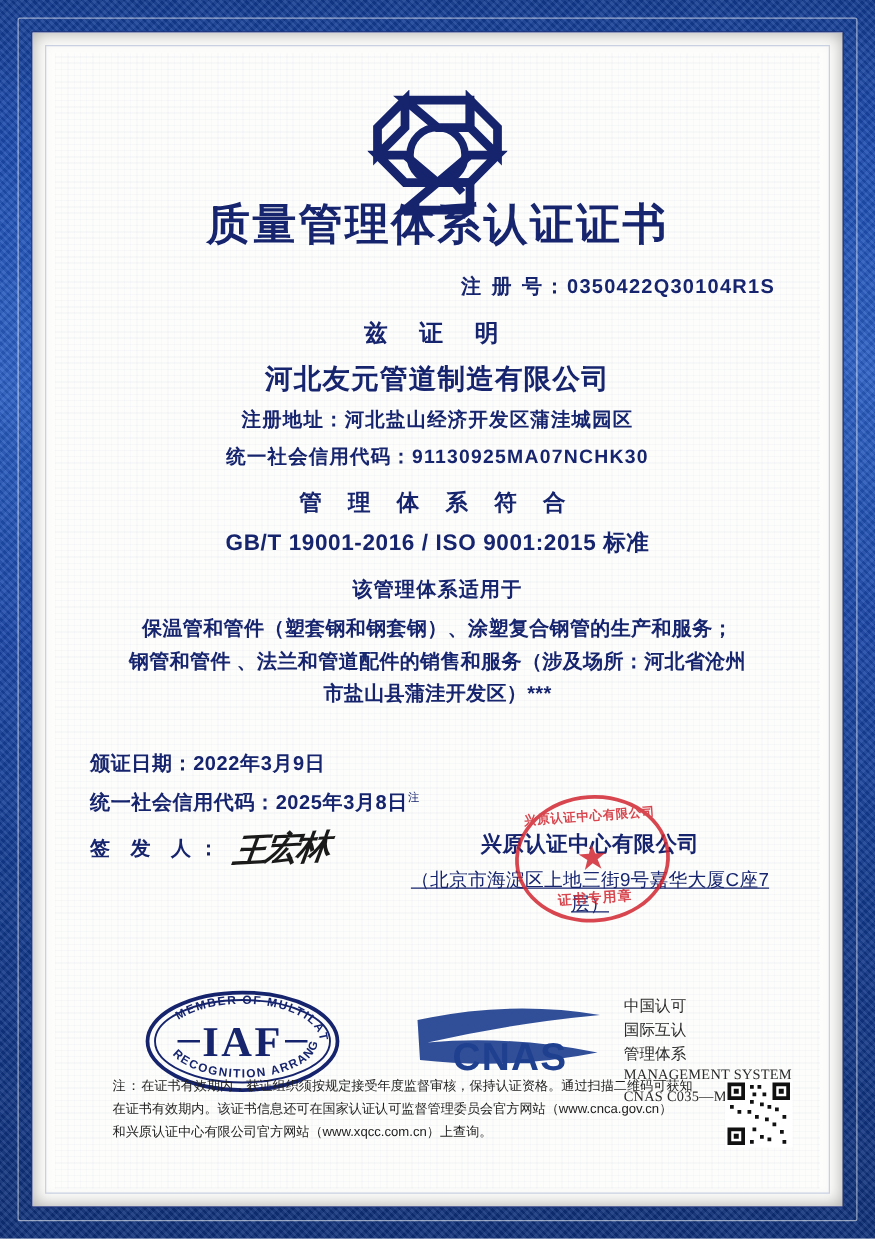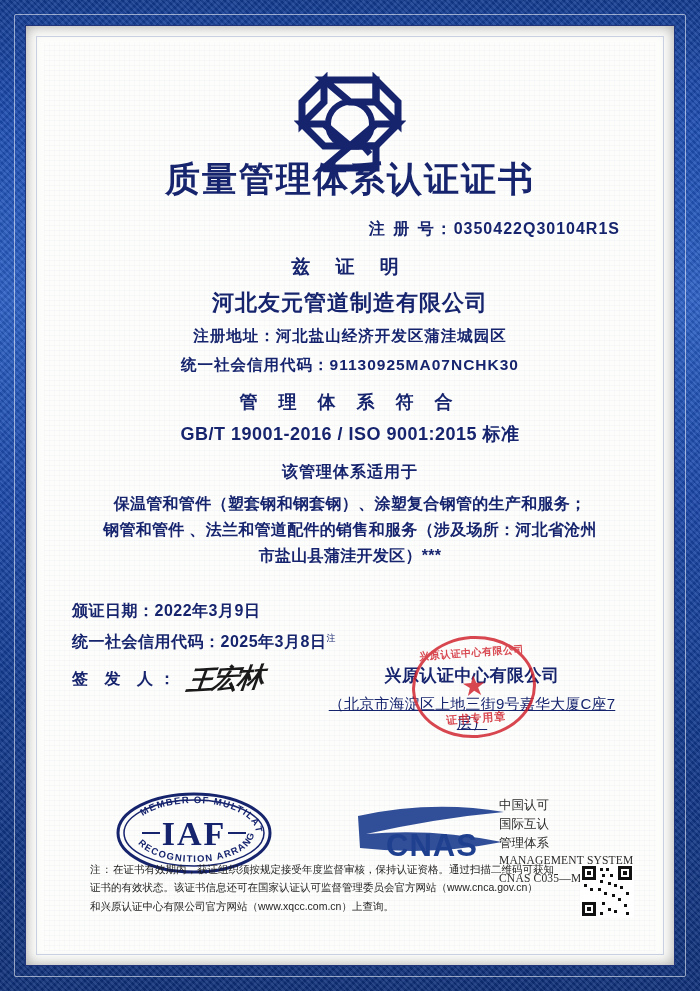--- a/index.html
+++ b/index.html
@@ -137,21 +137,21 @@
   }
 
   
   .logos{
     position:absolute;left:0;right:0;top:740px;height:104px;
   }
   .iaf{
     position:absolute;left:72px;top:10px;width:156px;height:82px;
   }
   .cnas{
-    position:absolute;left:308px;top:16px;width:160px;height:72px;
+    position:absolute;left:284px;top:16px;width:160px;height:72px;
   }
   .cnas-text{
     position:absolute;left:455px;top:14px;color:#2a2a2a;font-size:12.5px;line-height:1.5;font-family:Liberation Serif, serif;
   }
   .cnas-text .en{font-size:11.5px;letter-spacing:0.2px;}
 
   .qr{
     position:absolute;right:22px;top:82px;width:54px;height:54px;
     background:#fff;
   }
@@ -312,19 +312,19 @@
               <rect x="34" y="46" width="3" height="3"></rect>
                 <rect x="20" y="48" width="3" height="3"></rect>
                 <rect x="46" y="48" width="3" height="3"></rect>
             </g>
           </svg>
         </div>
       </div>
 
       <div class="footnote">
         <span class="tag">注：</span><span>在证书有效期内，获证组织须按规定接受年度监督审核，保持认证资格。通过扫描二维码可获知</span>
-        <div>证书的有效状态。该证书信息还可在国家认证认可监督管理委员会官方网站（www.cnca.gov.cn）</div>
+        <div>在证书有效期内。该证书信息还可在国家认证认可监督管理委员会官方网站（www.cnca.gov.cn）</div>
         <div>和兴原认证中心有限公司官方网站（www.xqcc.com.cn）上查询。</div>
       </div>
 
     </div>
   </div>
 </div>
 
 </body></html>

